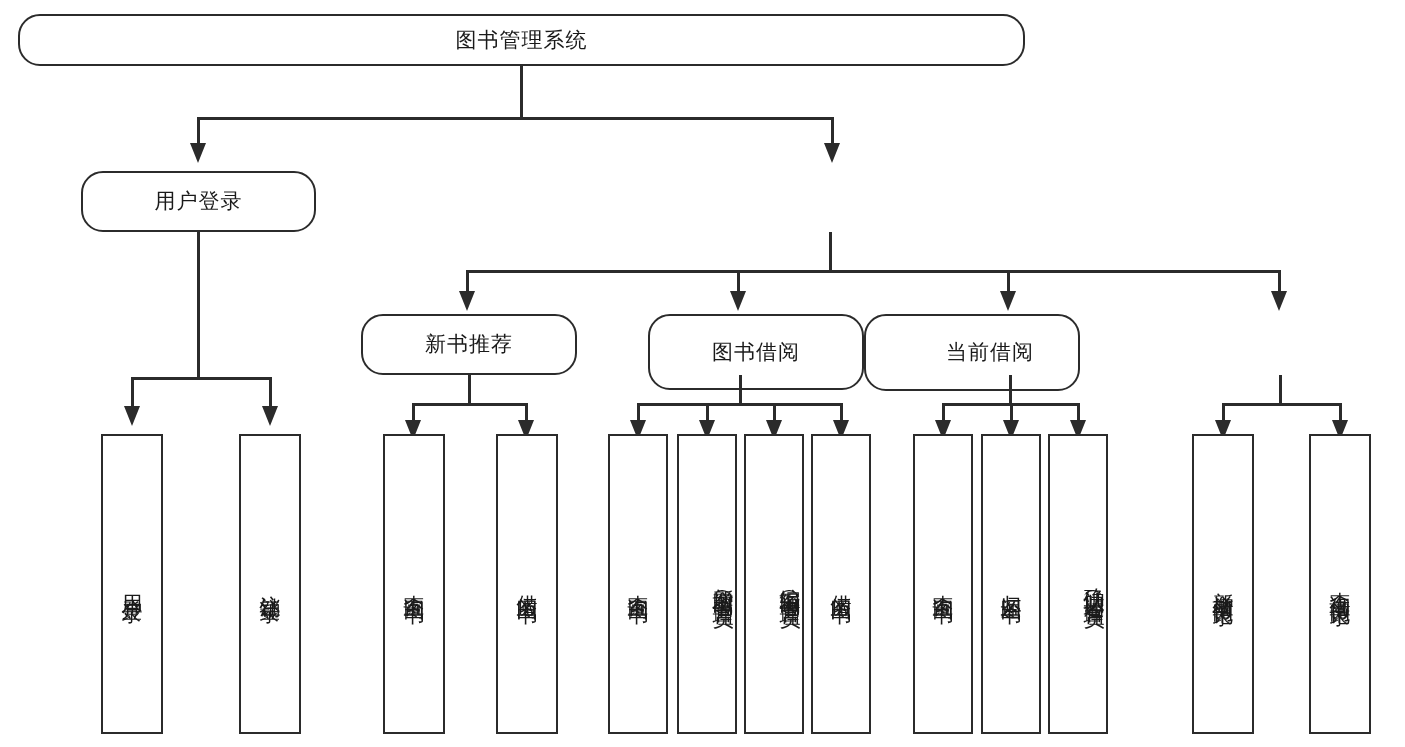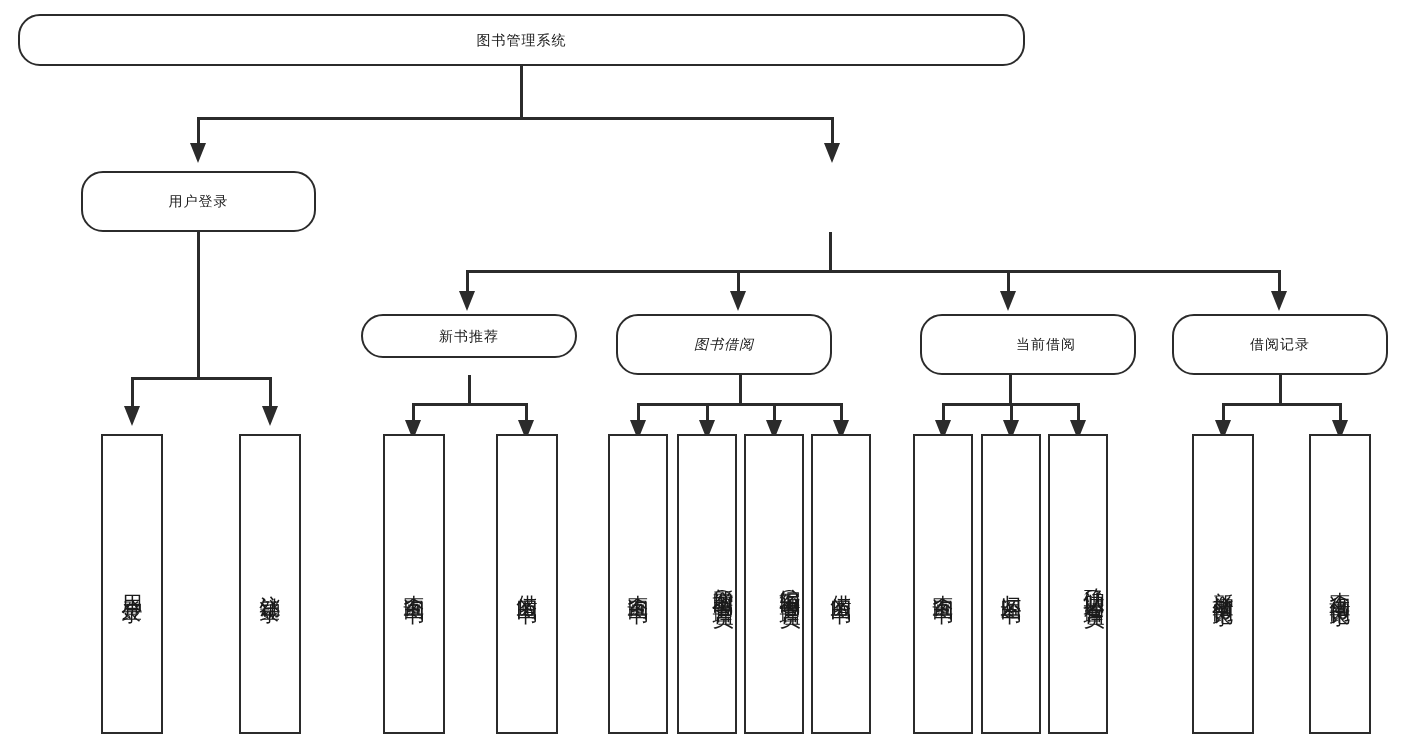--- a/index.html
+++ b/index.html
@@ -22,21 +22,21 @@
     box-sizing: border-box;
     border: 2.5px solid #2b2b2b;
     background: #ffffff;
     display: flex;
     align-items: center;
     justify-content: center;
     color: #1a1a1a;
     line-height: 1.15;
   }
   .node.horiz {
-    font-size: 14px;
+    font-size: 21px;
     letter-spacing: 1px;
     border-radius: 22px;
   }
   .node.vert {
     writing-mode: vertical-rl;
     text-orientation: upright;
     font-size: 21px;
     letter-spacing: 3px;
     padding-top: 8px;
     padding-bottom: 8px;
@@ -118,31 +118,28 @@
 
   <div class="edge v" style="left:737px; top:270px; height:22px;"></div>
   <div class="arrow" style="left:730px; top:291px;"></div>
 
   <div class="edge v" style="left:1007px; top:270px; height:22px;"></div>
   <div class="arrow" style="left:1000px; top:291px;"></div>
 
   <div class="edge v" style="left:1278px; top:270px; height:22px;"></div>
   <div class="arrow" style="left:1271px; top:291px;"></div>
 
-  <div class="node horiz" style="left:361px; top:314px; width:216px; height:44px;">
+  <div class="node horiz" style="left:361px; top:314px; width:216px; height:61px;">
     <span class="node-label">新书推荐</span>
   </div>
-  <div class="node horiz" style="left:616px; top:314px; width:216px; height:61px;font-style:italic;">
+  <div class="node horiz" style="left:648px; top:314px; width:216px; height:76px;">
     <span class="node-label">图书借阅</span>
   </div>
-  <div class="node horiz" style="left:920px; top:314px; width:216px; height:61px;padding-left:36px;">
+  <div class="node horiz" style="left:864px; top:314px; width:216px; height:77px;padding-left:36px;">
     <span class="node-label">当前借阅</span>
-  </div>
-  <div class="node horiz" style="left:1172px; top:314px; width:216px; height:61px;">
-    <span class="node-label">借阅记录</span>
   </div>
 
   <div class="edge v" style="left:468px; top:375px; height:30px;"></div>
   <div class="edge h" style="left:412px; top:403px; width:113px;"></div>
   <div class="edge v" style="left:412px; top:403px; height:18px;"></div>
   <div class="arrow" style="left:405px; top:420px;"></div>
   <div class="edge v" style="left:525px; top:403px; height:18px;"></div>
   <div class="arrow" style="left:518px; top:420px;"></div>
 
   <div class="node vert centered" style="left:383px; top:434px; width:62px; height:300px;">

